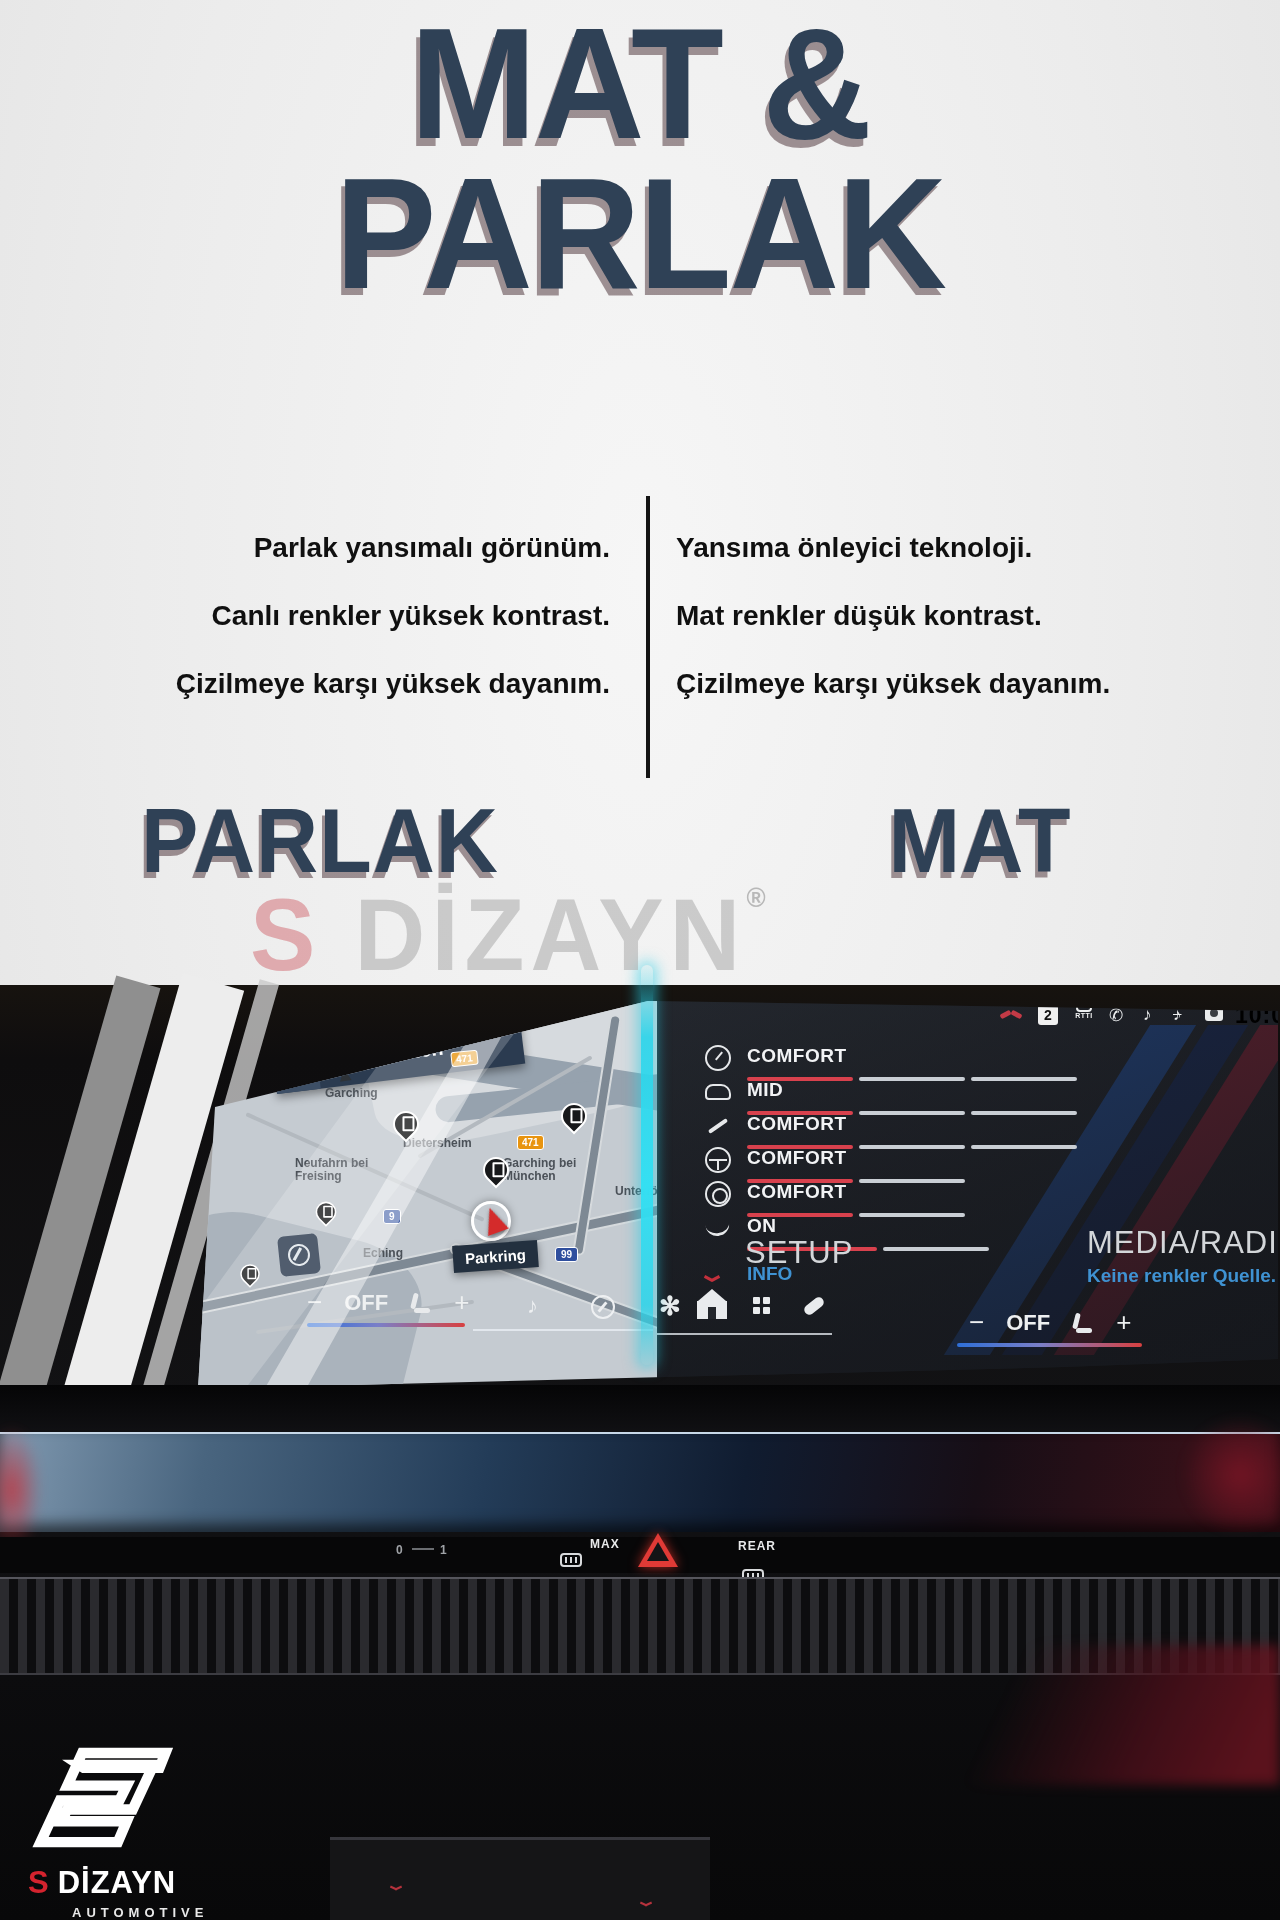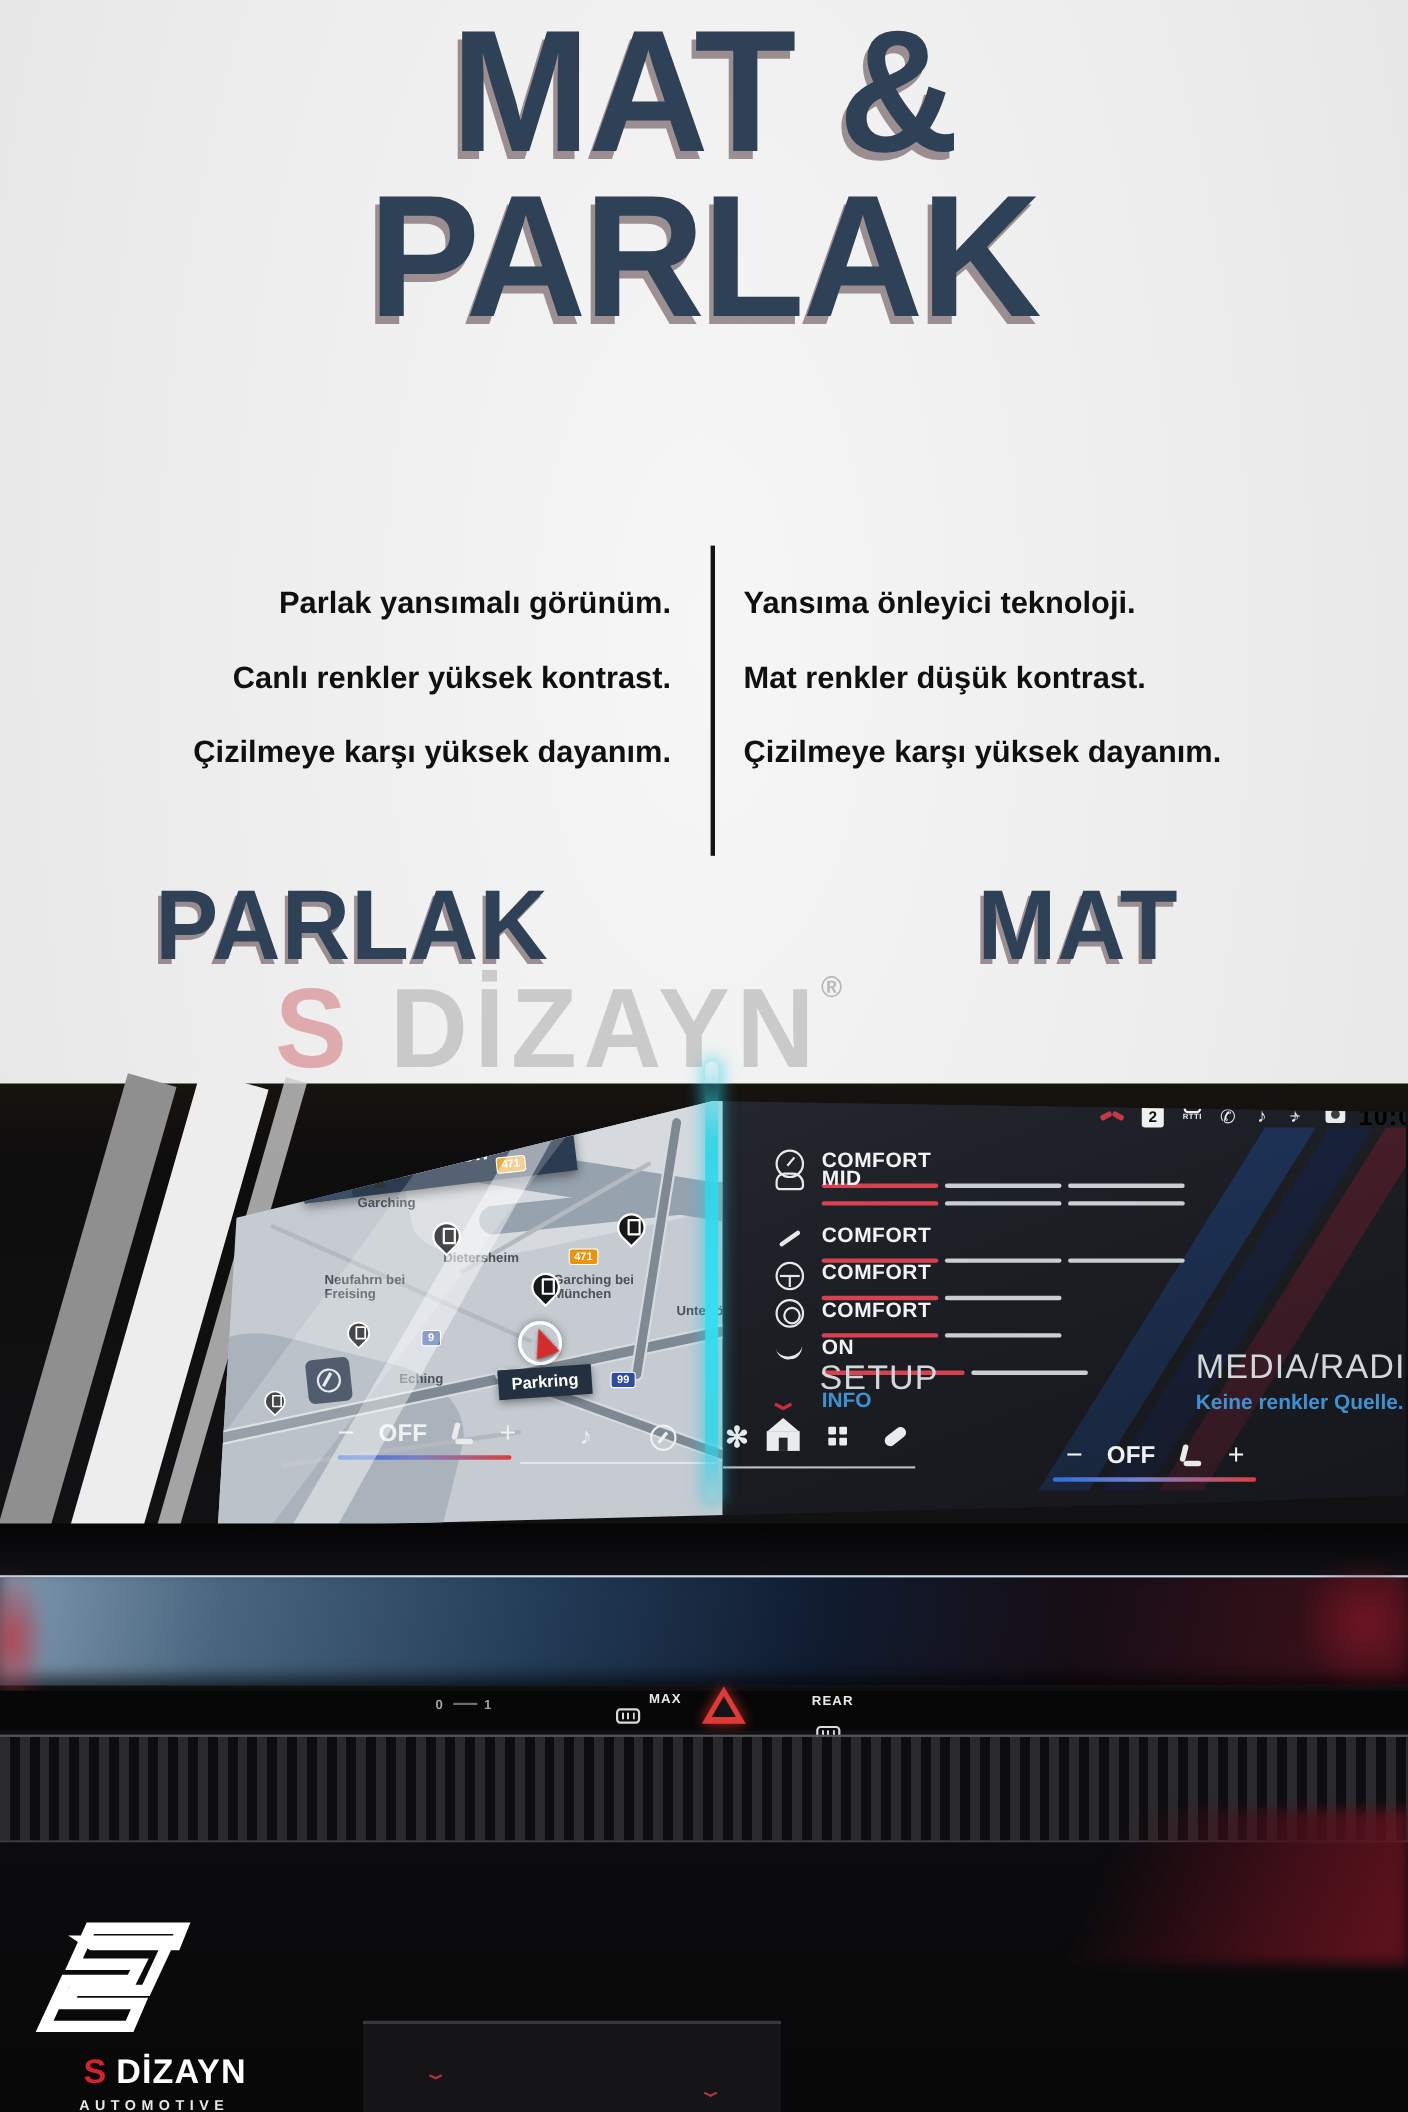--- a/index.html
+++ b/index.html
@@ -125,21 +125,21 @@
   .carbon{left:0;top:592px;width:1280px;height:98px;border-top:2px solid #55555c;border-bottom:2px solid #3c3c42;
     background:repeating-linear-gradient(90deg,#2a2a2e 0 9px,#0d0d0f 9px 18px),
                repeating-linear-gradient(0deg,rgba(255,255,255,.07) 0 3px,rgba(0,0,0,.25) 3px 8px);}
   .red-glow{filter:blur(6px);opacity:.8;}
   .vent{left:330px;top:852px;width:380px;height:83px;background:#151517;border-top:3px solid #36363c;}
   .vent-mark{width:12px;height:6px;}
   .vent-mark:before{content:"";position:absolute;left:0;top:0;width:7px;height:2px;background:#b5323c;transform:rotate(25deg);}
   .vent-mark:after{content:"";position:absolute;right:0;top:0;width:7px;height:2px;background:#b5323c;transform:rotate(-25deg);}
 
   
-  .brand-name{color:#fff;font-size:31px;font-weight:800;letter-spacing:1px;margin-left:48px;}
+  .brand-name{color:#fff;font-size:31px;font-weight:800;letter-spacing:1px;}
   .brand-name .red{color:#d4232e;margin-right:8px;}
   .brand-sub{color:#e8e8e8;font-size:13px;font-weight:600;letter-spacing:5px;}
 </style>
 </head>
 <body>
 
 <div id="poster">
 
   <div class="abs title">
     <div>MAT &amp;</div>
@@ -256,21 +256,21 @@
         </div>
         <div class="abs st-time" style="left:578px;top:17px;">10:03</div>
 
         <div class="abs set-row" style="left:48px;top:60px;">
           <span class="set-ic needle"></span>
           <span>
             <span class="set-label">COMFORT</span><br>
             <span class="seg red" style="width:106px;"></span><span class="seg white" style="width:106px;"></span><span class="seg white" style="width:106px;"></span>
           </span>
         </div>
-        <div class="abs set-row" style="left:48px;top:76px;gap:16px;">
+        <div class="abs set-row" style="left:48px;top:94px;gap:16px;">
           <span class="set-ic car"></span>
           <span>
             <span class="set-label">MID</span><br>
             <span class="seg red" style="width:106px;"></span><span class="seg white" style="width:106px;"></span><span class="seg white" style="width:106px;"></span>
           </span>
         </div>
         <div class="abs set-row" style="left:48px;top:128px;">
           <span class="set-ic damper"></span>
           <span>
             <span class="set-label">COMFORT</span><br>

